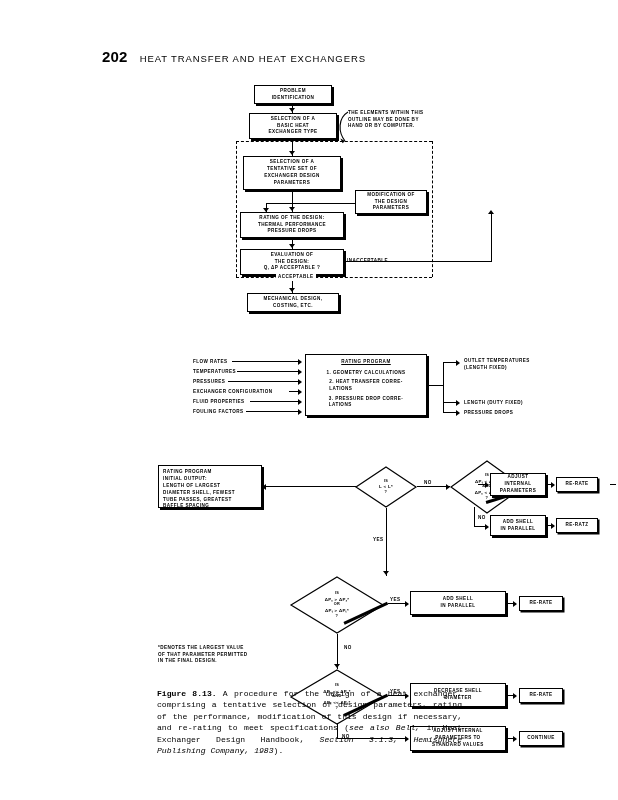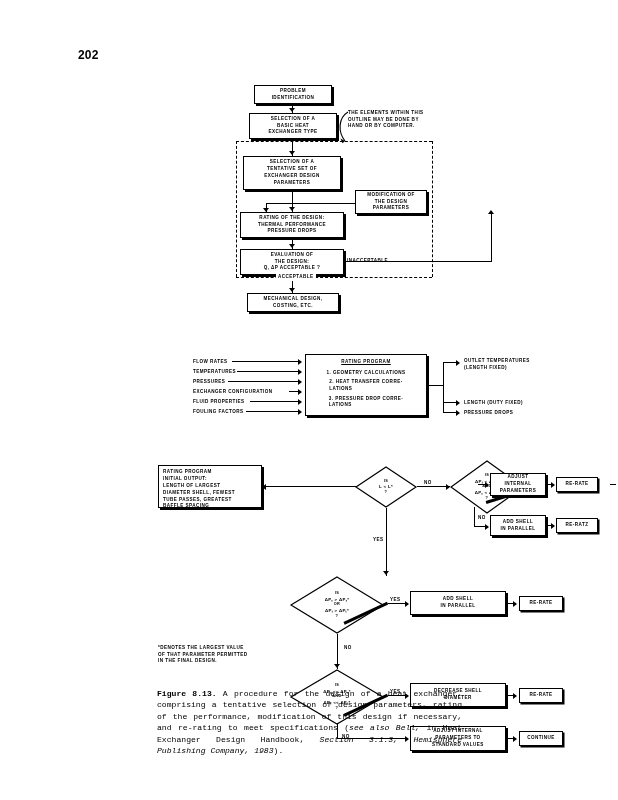--- a/index.html
+++ b/index.html
@@ -1,21 +1,21 @@
 <!DOCTYPE html>
 <html><head>
 <meta charset="utf-8">
 <style>
   html,body{margin:0;padding:0;background:#ffffff;}
   body{width:618px;height:800px;position:relative;overflow:hidden;
        font-family:"Liberation Sans",sans-serif;color:#000;}
 
   
   #page-header{position:absolute;left:78px;top:48px;display:flex;align-items:baseline;gap:12px;}
-  #page-header .folio{font-weight:bold;font-size:12px;letter-spacing:.2px;}
+  #page-header .folio{font-weight:bold;font-size:15px;letter-spacing:.2px;margin-left:24px;}
   #page-header .running{font-size:9.5px;letter-spacing:.9px;}
 
   
   .fig{position:absolute;}
   .box{position:absolute;border:1.4px solid #000;background:#fff;
        box-shadow:2px 2px 0 #000;display:flex;align-items:center;justify-content:center;
        text-align:center;font-size:4.6px;line-height:1.5;letter-spacing:.45px;
        font-weight:bold;padding:2px 3px;box-sizing:border-box;}
   .box.thin{box-shadow:1.5px 1.5px 0 #000;}
   .box.left{justify-content:flex-start;text-align:left;}
@@ -49,20 +49,21 @@
            font-family:Liberation Mono, monospace;font-size:8.1px;line-height:1.42;
            text-align:justify;}
   #caption b{font-weight:bold;}
   #caption i{font-style:italic;}
 </style>
 </head>
 <body>
 
 <div id="page-header">
   <span class="folio">202</span>
+  <span class="running">HEAT TRANSFER AND HEAT EXCHANGERS</span>
 </div>
 
 <div class="fig" style="left:0;top:0;width:618px;height:330px;">
 
   <div class="dash-h" style="left:236px;top:141px;width:196px;"></div>
   <div class="dash-h" style="left:236px;top:277px;width:196px;"></div>
   <div class="dash-v" style="left:236px;top:141px;height:136px;"></div>
   <div class="dash-v" style="left:432px;top:141px;height:136px;"></div>
 
   <div class="box" style="left:254px;top:85px;width:78px;height:19px;white-space:pre-line;">PROBLEM

